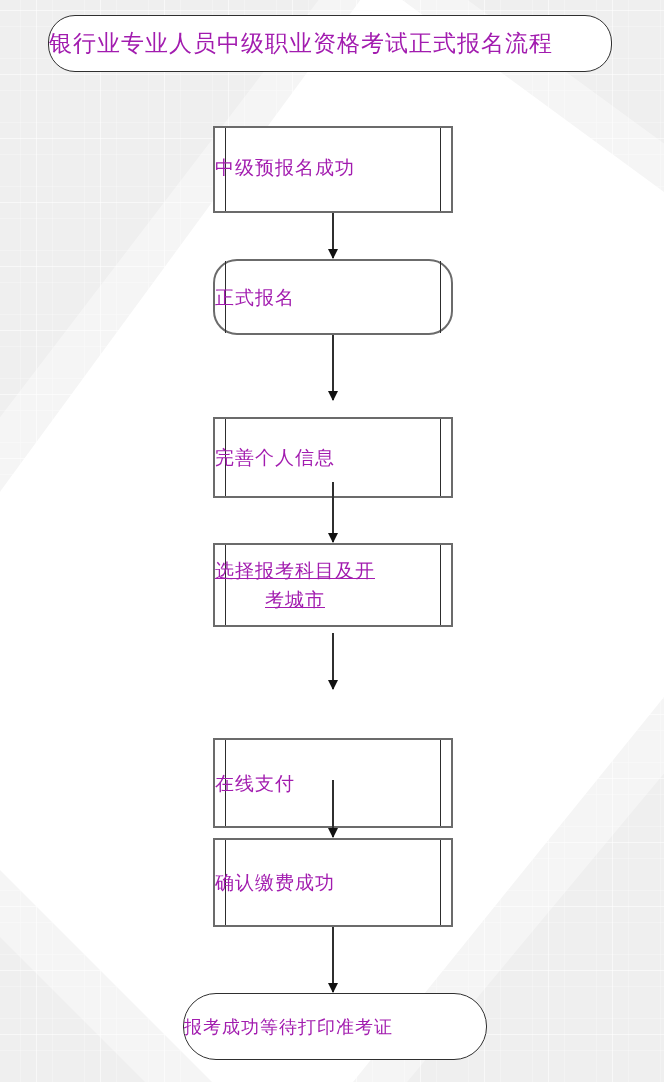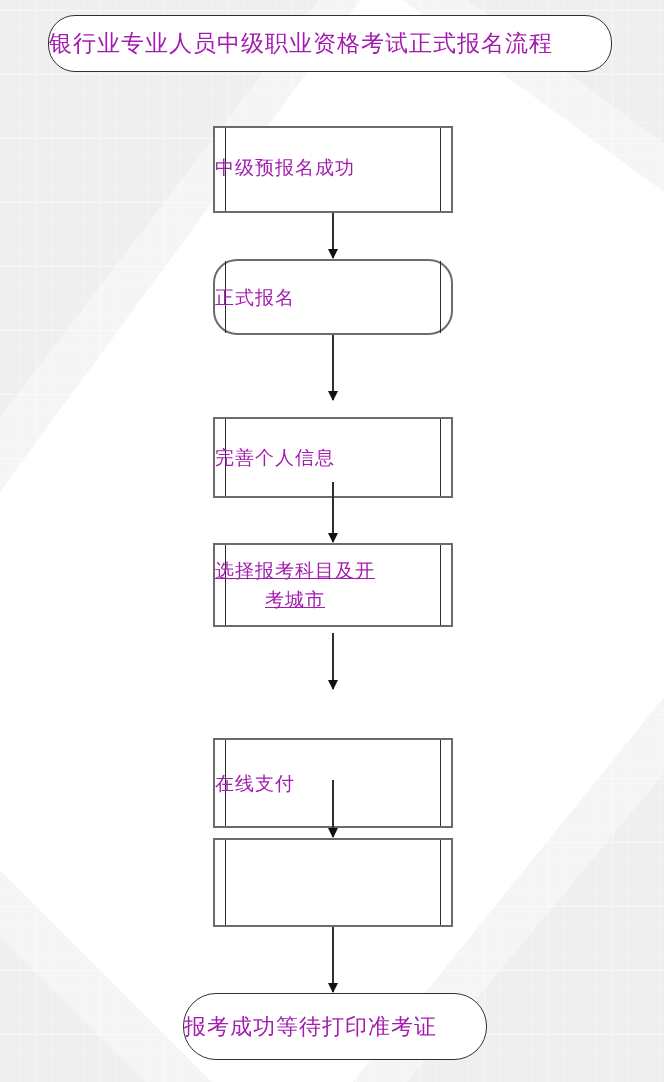--- a/index.html
+++ b/index.html
@@ -30,21 +30,21 @@
     color:#a21caf;text-align:center;
   }
   .node-title{
     left:48px;top:15px;width:564px;height:57px;
     border:1.5px solid #2f2f2f;border-radius:27px;
     font-size:23px;letter-spacing:1px;
   }
   .node-end{
     left:183px;top:993px;width:304px;height:67px;
     border:1.5px solid #2f2f2f;border-radius:33px;
-    font-size:22px;letter-spacing:1px;
+    font-size:18px;letter-spacing:1px;
   }
   .step{
     left:213px;width:240px;
     border:2px solid #6b6b6b;
     font-size:19px;letter-spacing:1px;
   }
   .step .label{white-space:pre-line;line-height:29px;position:relative;z-index:2;}
   .bar{position:absolute;top:0;bottom:0;width:0;border-left:1px solid #2d2d2d;}
   .bar-left{left:10px;}
   .bar-right{right:10px;}
@@ -135,20 +135,21 @@
     <span class="label">在线支付</span>
   </div>
   <div class="connector c5">
     <span class="line"></span>
     <span class="arrowhead"></span>
   </div>
 
   <div class="node step s6">
     <span class="bar bar-left"></span>
     <span class="bar bar-right"></span>
+    <span class="label">确认缴费成功</span>
   </div>
   <div class="connector c6">
     <span class="line"></span>
     <span class="arrowhead"></span>
   </div>
 
   <div class="node node-end">
     <span>报考成功等待打印准考证</span>
   </div>
 

